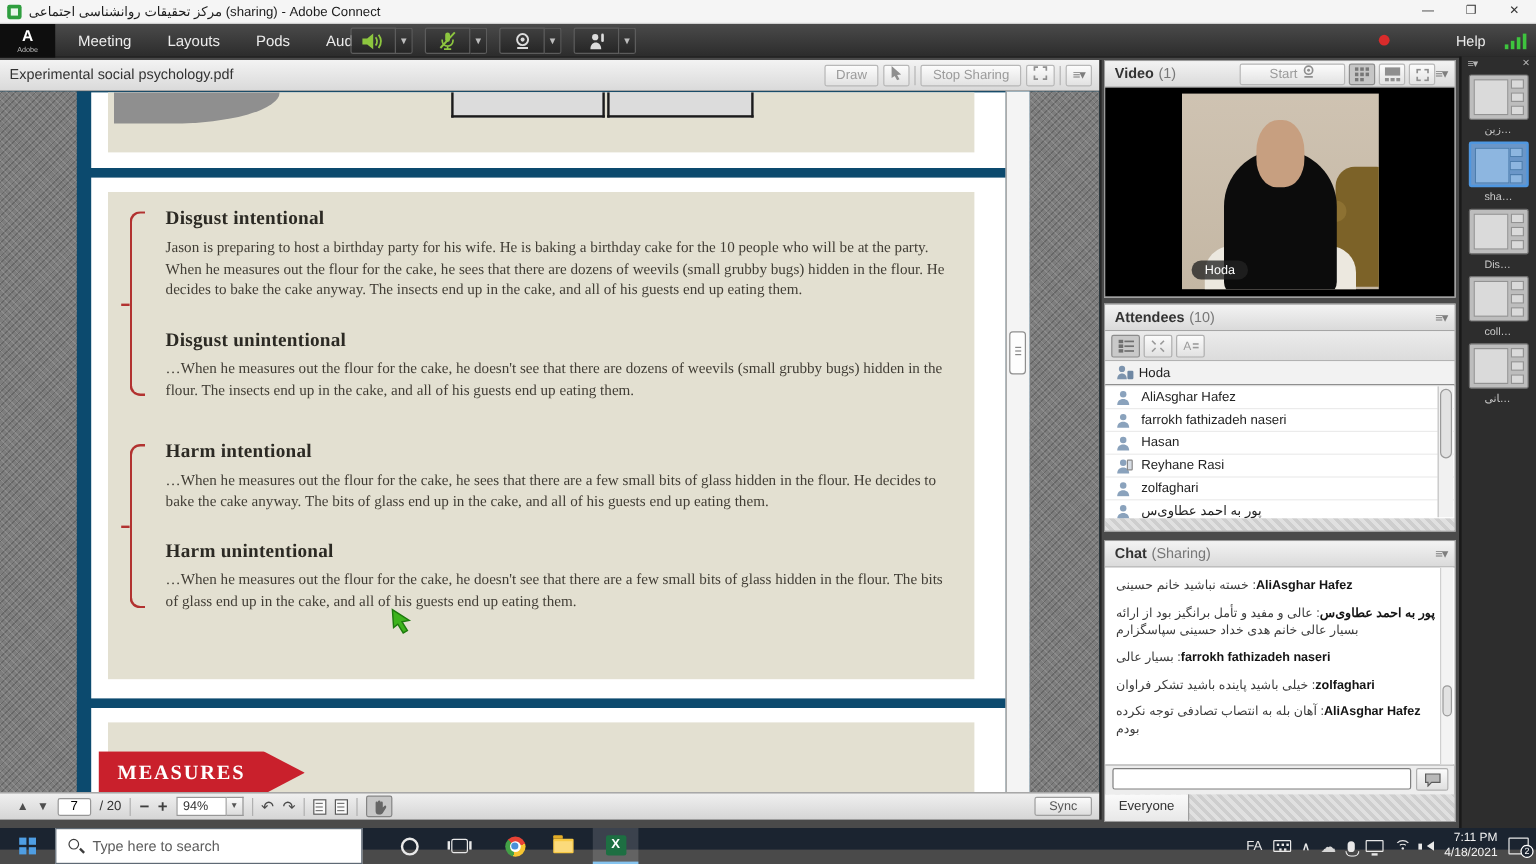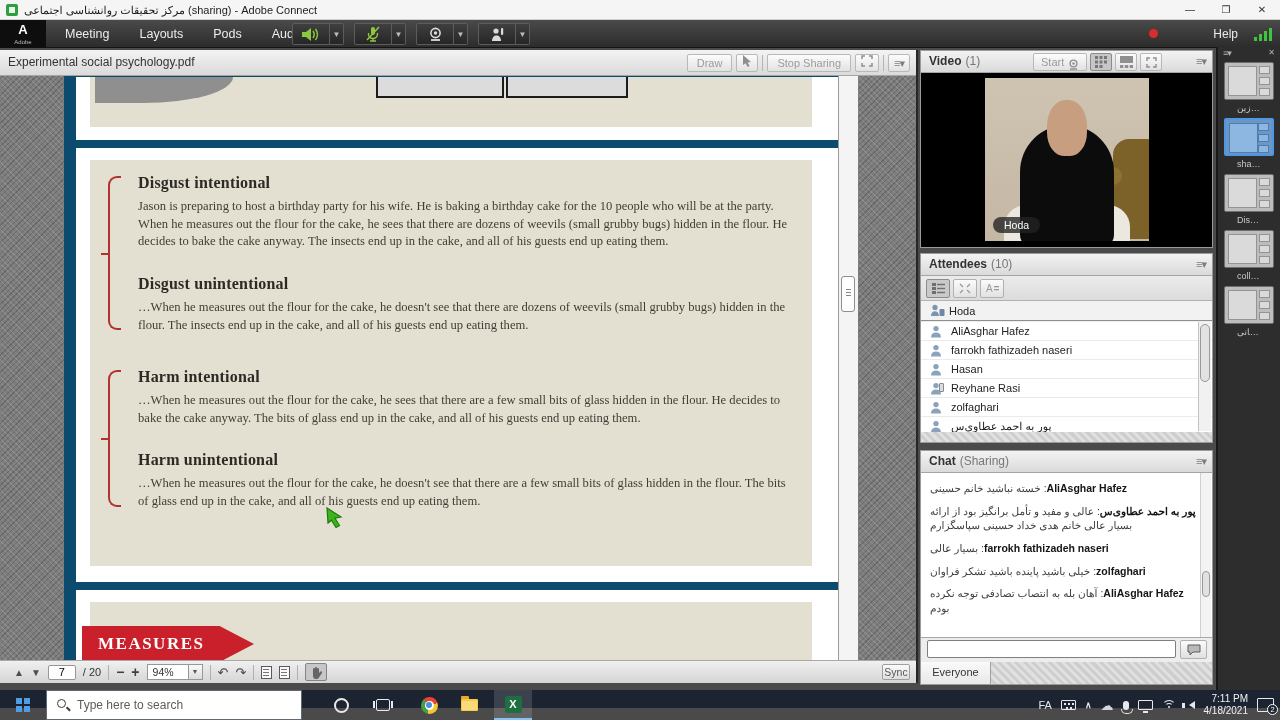--- a/index.html
+++ b/index.html
@@ -91,34 +91,34 @@
   .pagenum { width:28px; height:15px; border:1px solid #979797; border-radius:2px; font-size:11px; text-align:center; background:#fff; font-family:"Liberation Sans",sans-serif; }
   .tbsep { width:1px; height:15px; background:#b0b0b0; }
   .tb-minus, .tb-plus { font-weight:bold; font-size:14px; color:#3f3f3f; }
   .zoombox { display:flex; height:16px; }
   .zoomval { width:42px; background:#fff; border:1px solid #979797; font-size:10.5px; line-height:14px; padding-left:5px; }
   .zoomcaret { width:14px; background:linear-gradient(#fafafa,#dcdcdc); border:1px solid #979797; border-left:none; font-size:7px; line-height:14px; text-align:center; color:#555; }
   .tb-und { font-size:13px; color:#4a4a4a; }
   .docicon { width:11px; height:13px; border:1.5px solid #5a5a5a; background:#fafafa; position:relative; }
   .docicon::after { content:""; position:absolute; left:1px; top:2px; width:6px; height:1px; background:#777; box-shadow:0 3px 0 #777, 0 6px 0 #777; }
   .handbtn { width:22px; height:18px; background:#c7c7c7; border:1px solid #848484; border-radius:2px; display:flex; align-items:center; justify-content:center; }
-  .syncbtn { position:absolute; right:6px; top:3px; width:28px; height:16px; background:linear-gradient(#fbfbfb,#dedede); border:1px solid #9f9f9f; border-radius:2px; font-size:10.5px; color:#555; text-align:center; line-height:14px; }
+  .syncbtn { position:absolute; right:6px; top:3px; width:48px; height:16px; background:linear-gradient(#fbfbfb,#dedede); border:1px solid #9f9f9f; border-radius:2px; font-size:10.5px; color:#555; text-align:center; line-height:14px; }
 
   
   .rpod { position:absolute; left:920px; width:293px; background:#ededed; border:1px solid #9a9a9a; }
   #videopod { top:50px; height:198px; }
   #attendeespod { top:253px; height:190px; }
   #chatpod { top:450px; height:235px; }
   .rpod .podheader { height:22px; }
   .rpod .podtitle { font-size:12px; line-height:21px; font-weight:bold; }
   .pod-menu { position:absolute; right:6px; top:4px; color:#7e7e7e; font-size:11px; letter-spacing:-1px; }
 
   
   .vh-btns { position:absolute; left:112px; top:2px; display:flex; align-items:center; gap:3px; }
-  .startbtn { height:18px; padding:0 7px; border:1px solid #b8b8b8; border-radius:2px; background:linear-gradient(#fcfcfc,#e2e2e2); color:#9b9b9b; font-size:11px; line-height:16px; display:flex; align-items:flex-end; gap:4px; }
+  .startbtn { height:18px; padding:0 24px; border:1px solid #b8b8b8; border-radius:2px; background:linear-gradient(#fcfcfc,#e2e2e2); color:#9b9b9b; font-size:11px; line-height:16px; display:flex; align-items:flex-start; gap:4px; }
   .vbtn { width:22px; height:18px; border:1px solid #b8b8b8; border-radius:2px; background:linear-gradient(#fcfcfc,#e2e2e2); display:flex; align-items:center; justify-content:center; }
   .vbtn.pressed { background:#c6c6c6; border-color:#8c8c8c; }
   .videobody { position:absolute; left:0; top:22px; right:0; bottom:0; background:#000; }
   .photo { position:absolute; left:64px; top:5px; width:164px; height:163px; background:linear-gradient(#cfc3b2,#c4b7a4); overflow:hidden; }
   .chair { position:absolute; right:-8px; bottom:2px; width:44px; height:100px; background:#7c6228; border-radius:16px 10px 4px 4px; }
   .chair::after { content:""; position:absolute; left:-9px; top:28px; width:18px; height:18px; border-radius:50%; background:#8d7132; }
   .shirt { position:absolute; left:50%; transform:translateX(-50%); bottom:-8px; width:126px; height:44px; background:#ece8df; border-radius:22px 22px 0 0; }
   .hijab { position:absolute; left:50%; transform:translateX(-50%); bottom:-6px; width:94px; height:122px; background:#0c0c0c; border-radius:47px 47px 12px 12px; }
   .face { position:absolute; left:50%; transform:translateX(-50%); top:22px; width:40px; height:56px; background:#c79f80; border-radius:46% 46% 42% 42%; }
   .nametag { position:absolute; left:8px; bottom:8px; background:rgba(35,35,35,.78); color:#fff; font-size:10.5px; padding:2px 11px; border-radius:9px; }

